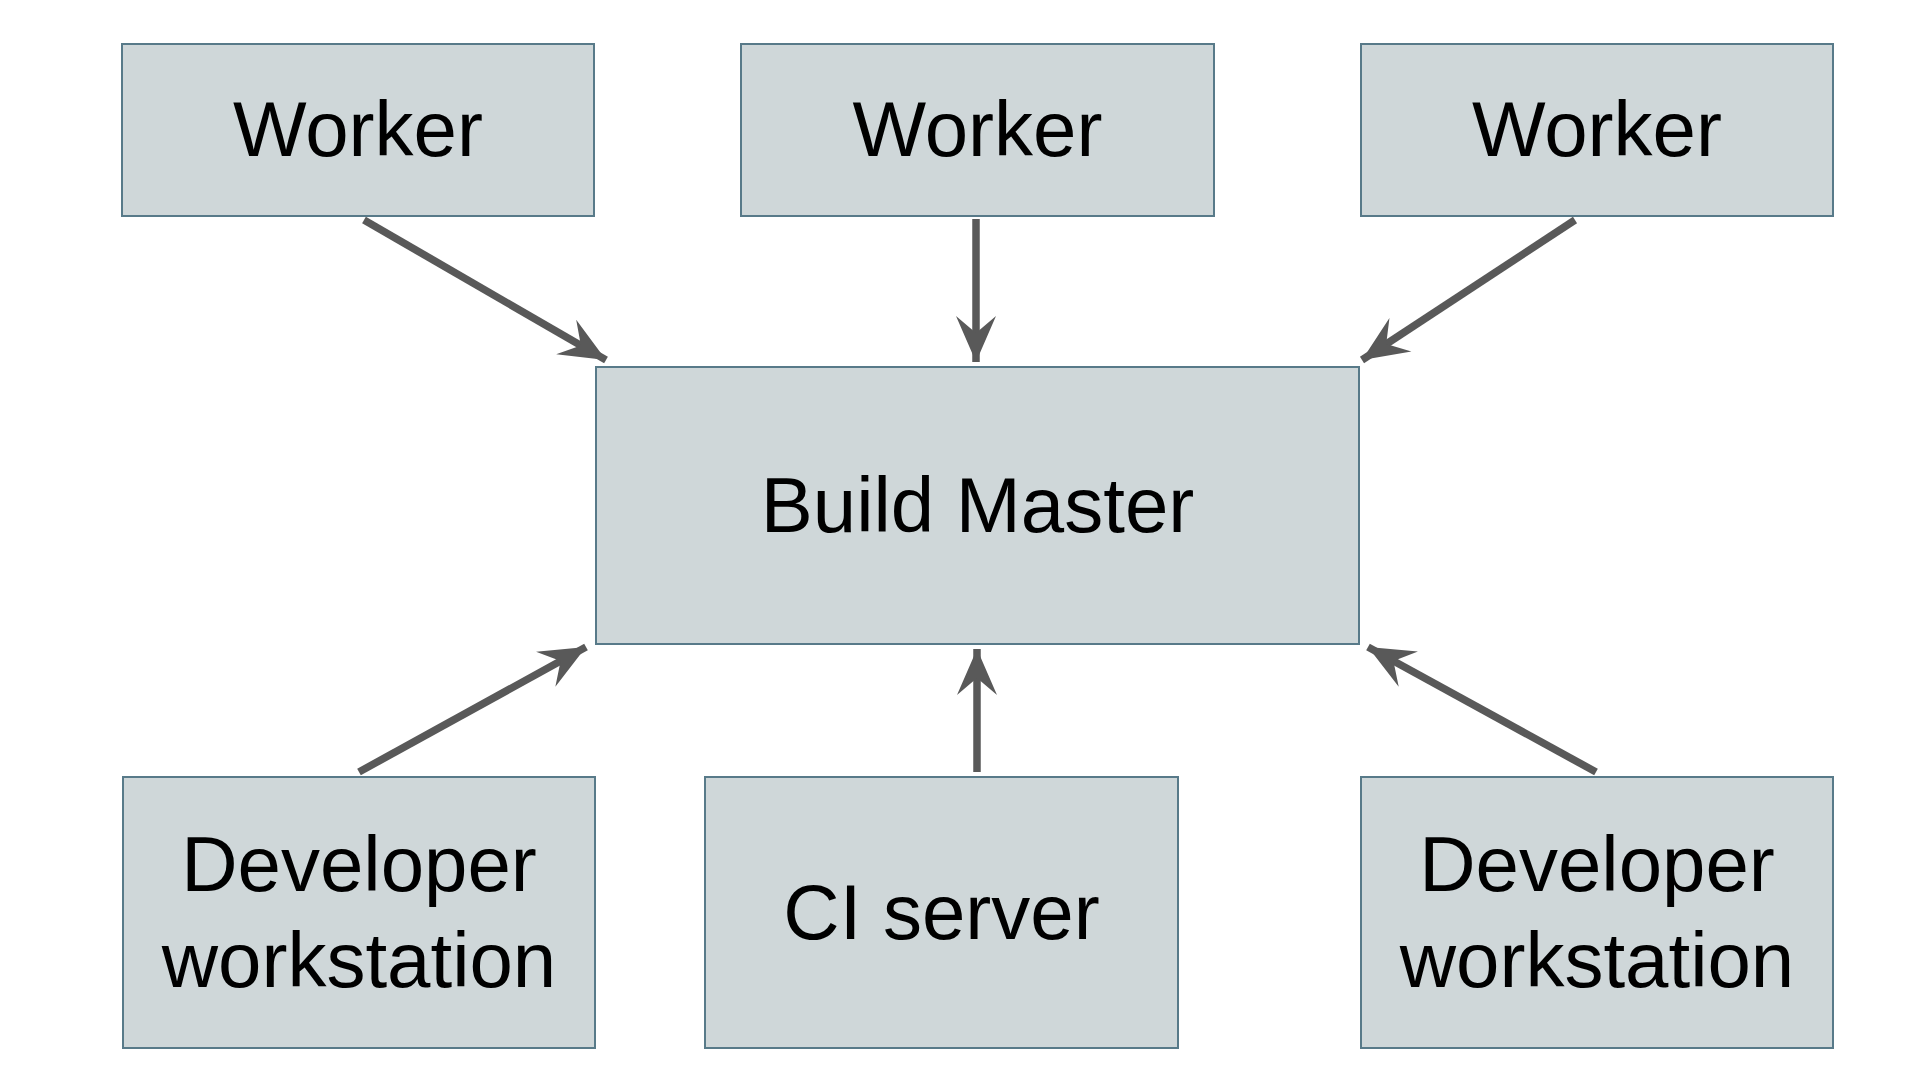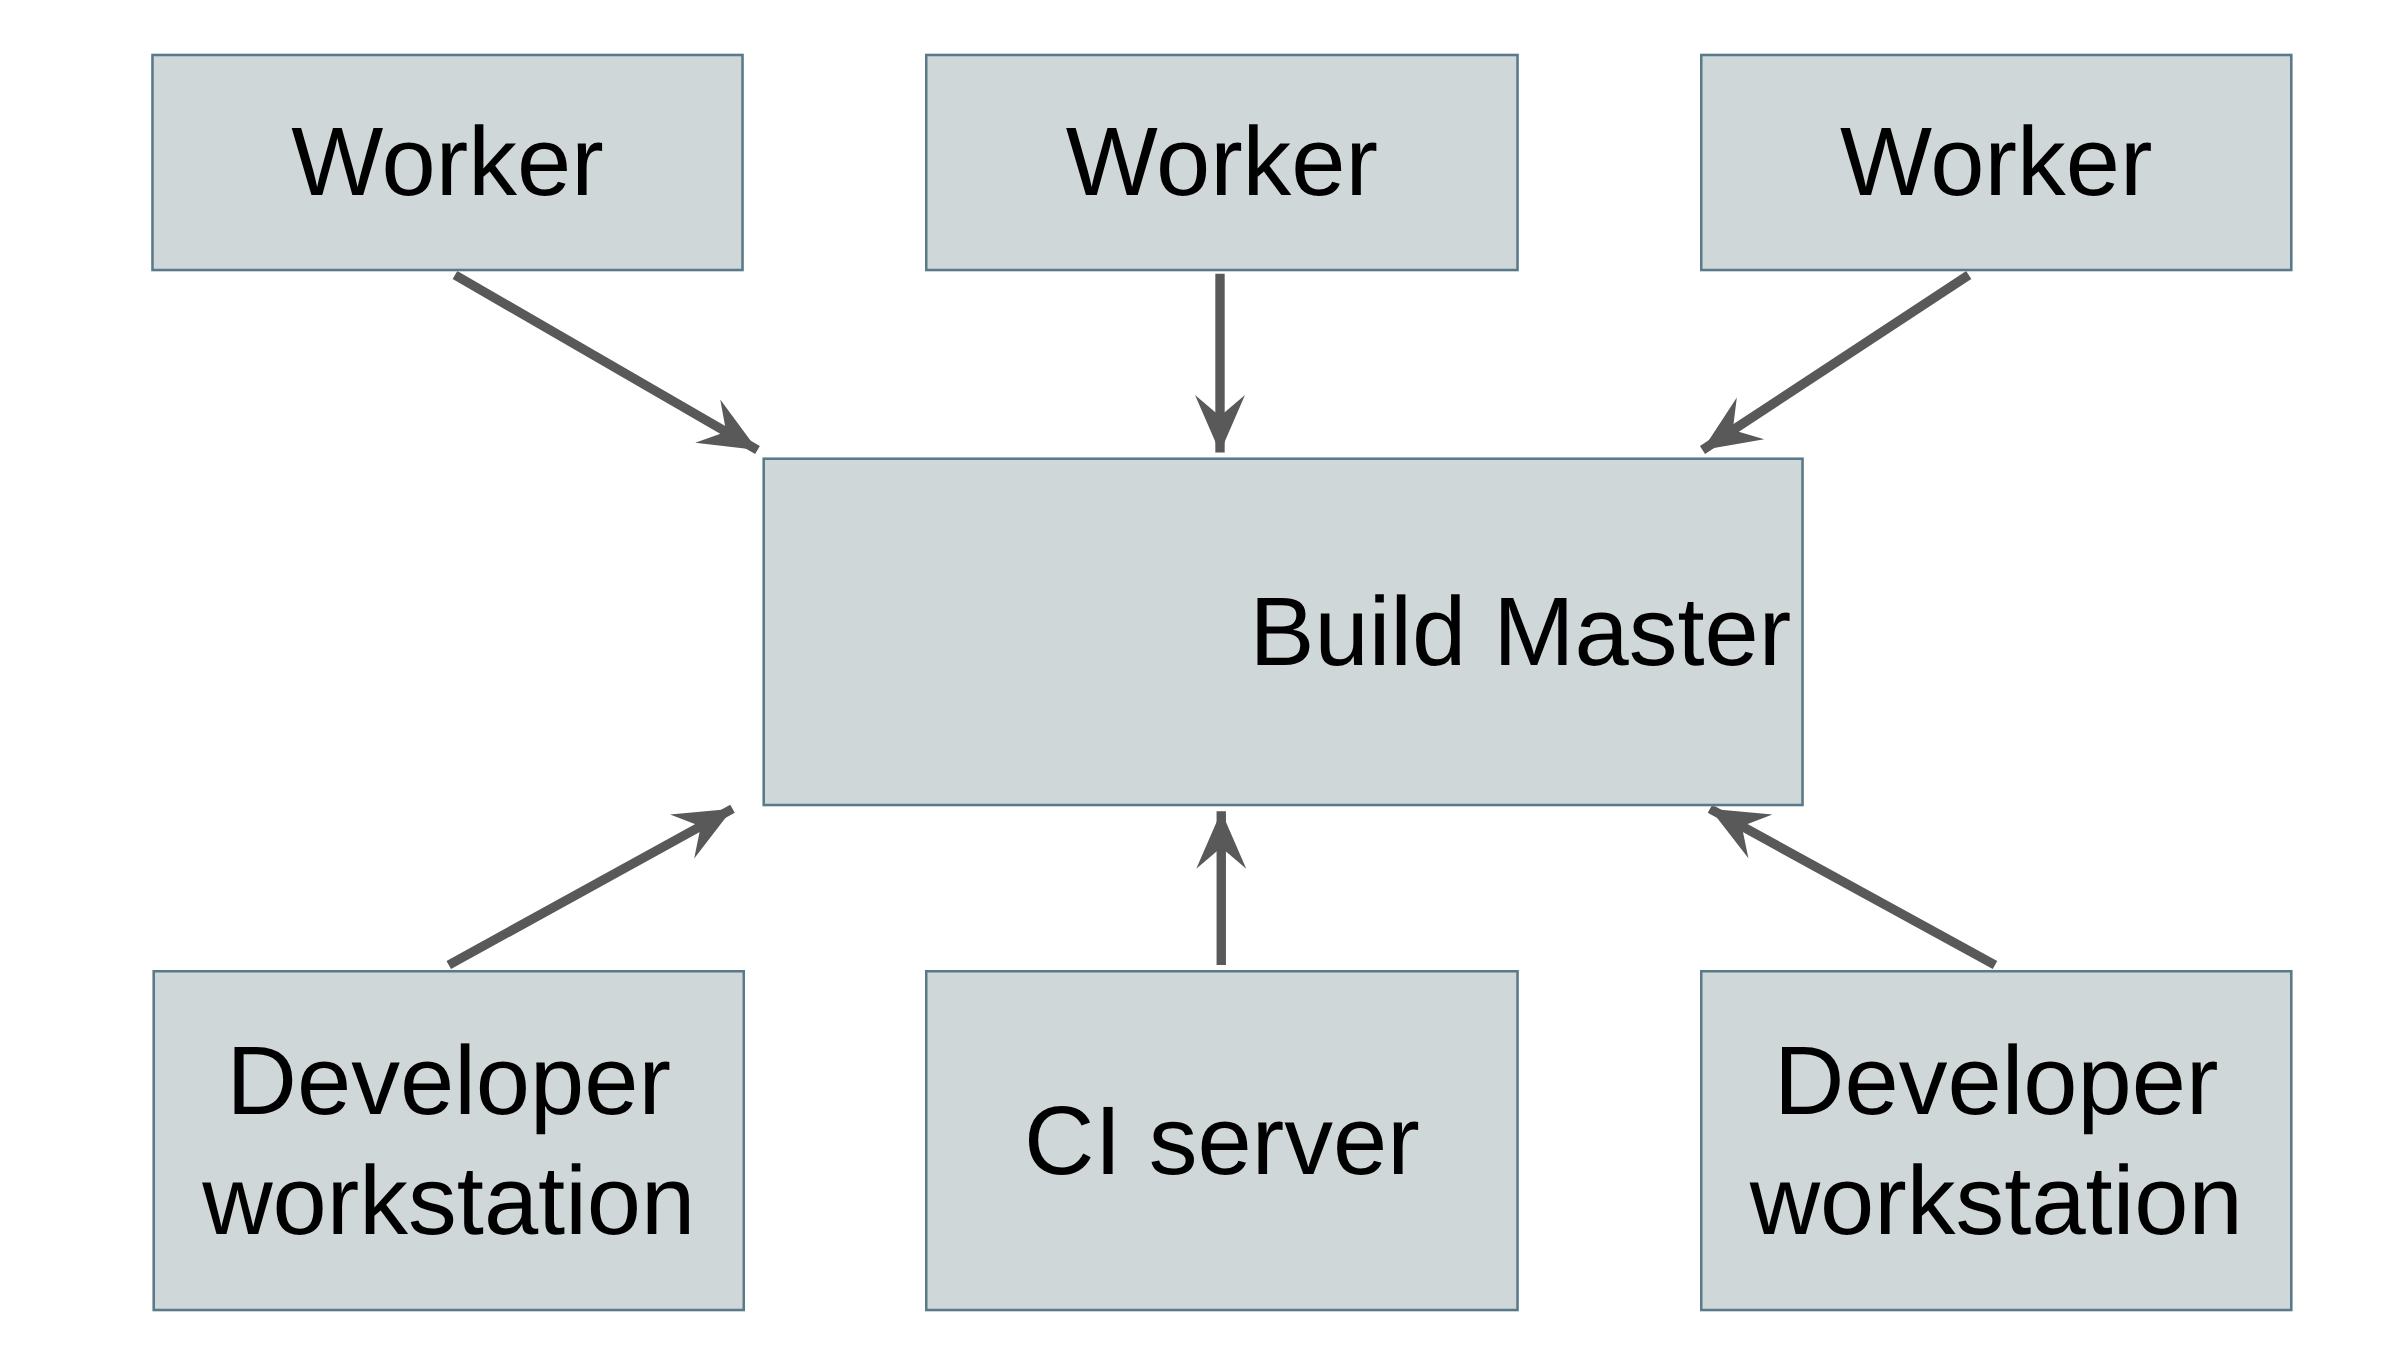--- a/index.html
+++ b/index.html
@@ -67,29 +67,29 @@
   </div>
 
   <div class="node" style="left:740px; top:43px; width:475px; height:174px;">
     <span class="label">Worker</span>
   </div>
 
   <div class="node" style="left:1360px; top:43px; width:474px; height:174px;">
     <span class="label">Worker</span>
   </div>
 
-  <div class="node" style="left:610px; top:366px; width:833px; height:279px;justify-content:flex-end;">
+  <div class="node" style="left:595px; top:366px; width:765px; height:279px;">
     <span class="label">Build Master</span>
   </div>
 
   <div class="node" style="left:122px; top:776px; width:474px; height:273px;">
     <span class="label">Developer workstation</span>
   </div>
 
-  <div class="node" style="left:740px; top:776px; width:475px; height:273px;">
+  <div class="node" style="left:704px; top:776px; width:475px; height:273px;">
     <span class="label">CI server</span>
   </div>
 
   <div class="node" style="left:1360px; top:776px; width:474px; height:273px;">
     <span class="label">Developer workstation</span>
   </div>
 
 </div>
 
 </body></html>

